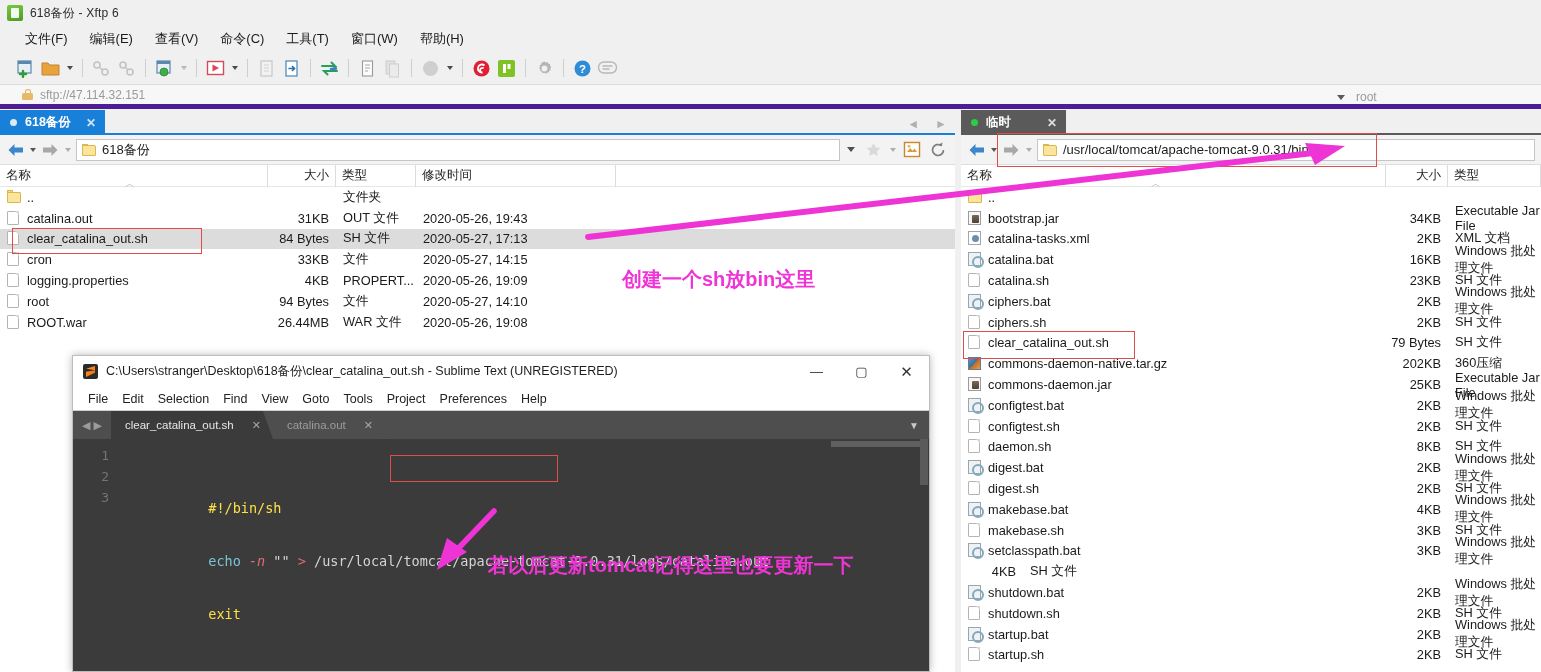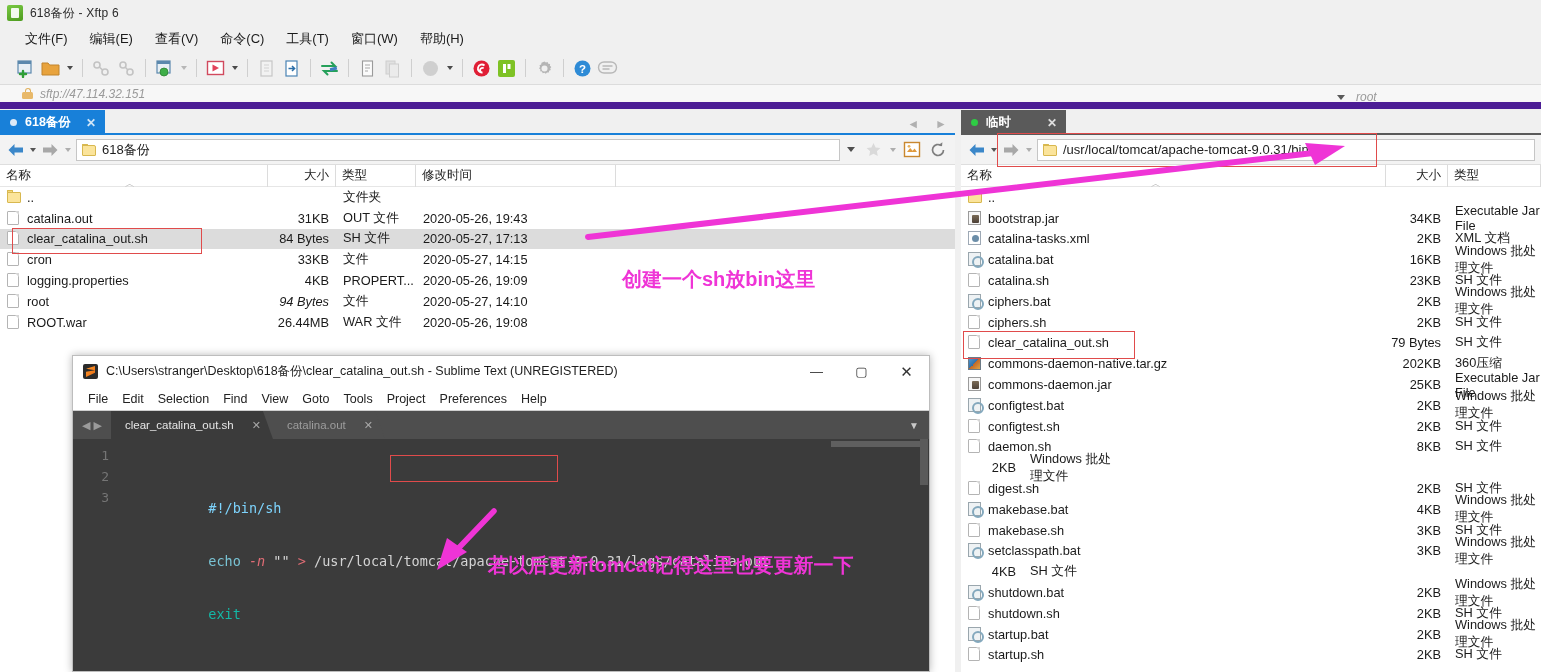--- a/index.html
+++ b/index.html
@@ -99,23 +99,22 @@
     background: #cfcfcf;
     margin: 0 6px;
     flex: 0 0 1px;
   }
 
   
   .sftpbar {
     height: 24px; flex: 0 0 24px;
     display: flex; align-items: flex-end;
     background: #f7f7f7;
-    border-bottom: 7px solid #4c1d95;
-    position: relative;
-    font-style: italic;
+    border-bottom: 5px solid #4c1d95;
+    position: relative;
   }
   .sftp-left {
     width: 960px;
     display: flex; align-items: center;
     padding-left: 22px;
     height: 100%;
   }
   .lock-ico {
     width: 11px; height: 11px;
     margin-right: 7px;
@@ -481,27 +480,27 @@
   .gutter div { height: 21px; line-height: 21px; padding-right: 10px; }
   .code {
     flex: 1 1 auto;
     padding-top: 6px; padding-left: 8px;
     font-family: "DejaVu Sans Mono", monospace;
     font-size: 13.5px;
     white-space: pre;
     position: relative;
   }
   .code .ln { height: 21px; line-height: 21px; }
-  .c-comment { color: #7dd3fc; }
+  .c-comment { color: #fde047; }
   .c-fn      { color: #79c3d4; }
   .c-flag    { color: #e06c75; font-style: italic; }
   .c-str     { color: #d7d7d7; }
   .c-op      { color: #e06c75; }
   .c-plain   { color: #d4d4d4; }
-  .c-kw      { color: #14b8a6; }
+  .c-kw      { color: #fde047; }
   .sub-scroll-h {
     position: absolute; right: 2px; top: 2px;
     width: 96px; height: 6px; background: #5f5f5f;
   }
   .sub-scroll-v {
     position: absolute; right: 1px; top: 0;
     width: 8px; height: 46px; background: #5a5a5a;
   }
 
   
@@ -815,21 +814,21 @@
               <div class="fc-type" style="width: 80px;">PROPERT...</div>
               <div class="fc-time" style="width: 200px;">2020-05-26, 19:09</div>
             </div>
             <div class="frow">
               <div class="fc-name" style="width: 268px;">
                 <span class="fi">
                   <span class="fi-doc" style="position:absolute;left:0;top:0"></span>
                 </span>
                 <span>root</span>
               </div>
-              <div class="fc-size" style="width: 68px; font-style: italic;">94 Bytes</div>
+              <div class="fc-size" style="width: 68px;">94 Bytes</div>
               <div class="fc-type" style="width: 80px;">文件</div>
               <div class="fc-time" style="width: 200px;">2020-05-27, 14:10</div>
             </div>
             <div class="frow">
               <div class="fc-name" style="width: 268px;">
                 <span class="fi">
                   <span class="fi-doc" style="position:absolute;left:0;top:0"></span>
                 </span>
                 <span>ROOT.war</span>
               </div>
@@ -1012,20 +1011,26 @@
               <div class="fc-name" style="width: 425px;">
                 <span class="fi">
                   <span class="fi-doc" style="position:absolute;left:0;top:0"></span>
                 </span>
                 <span>daemon.sh</span>
               </div>
               <div class="fc-size" style="width: 62px;">8KB</div>
               <div class="fc-type" style="width: 93px;">SH 文件</div>
             </div>
             <div class="frow">
+              <div class="fc-name" style="width: 425px;">
+                <span class="fi">
+                  <span class="fi-bat" style="position:absolute;left:0;top:0"></span>
+                </span>
+                <span>digest.bat</span>
+              </div>
               <div class="fc-size" style="width: 62px;">2KB</div>
               <div class="fc-type" style="width: 93px;">Windows 批处理文件</div>
             </div>
             <div class="frow">
               <div class="fc-name" style="width: 425px;">
                 <span class="fi">
                   <span class="fi-doc" style="position:absolute;left:0;top:0"></span>
                 </span>
                 <span>digest.sh</span>
               </div>

